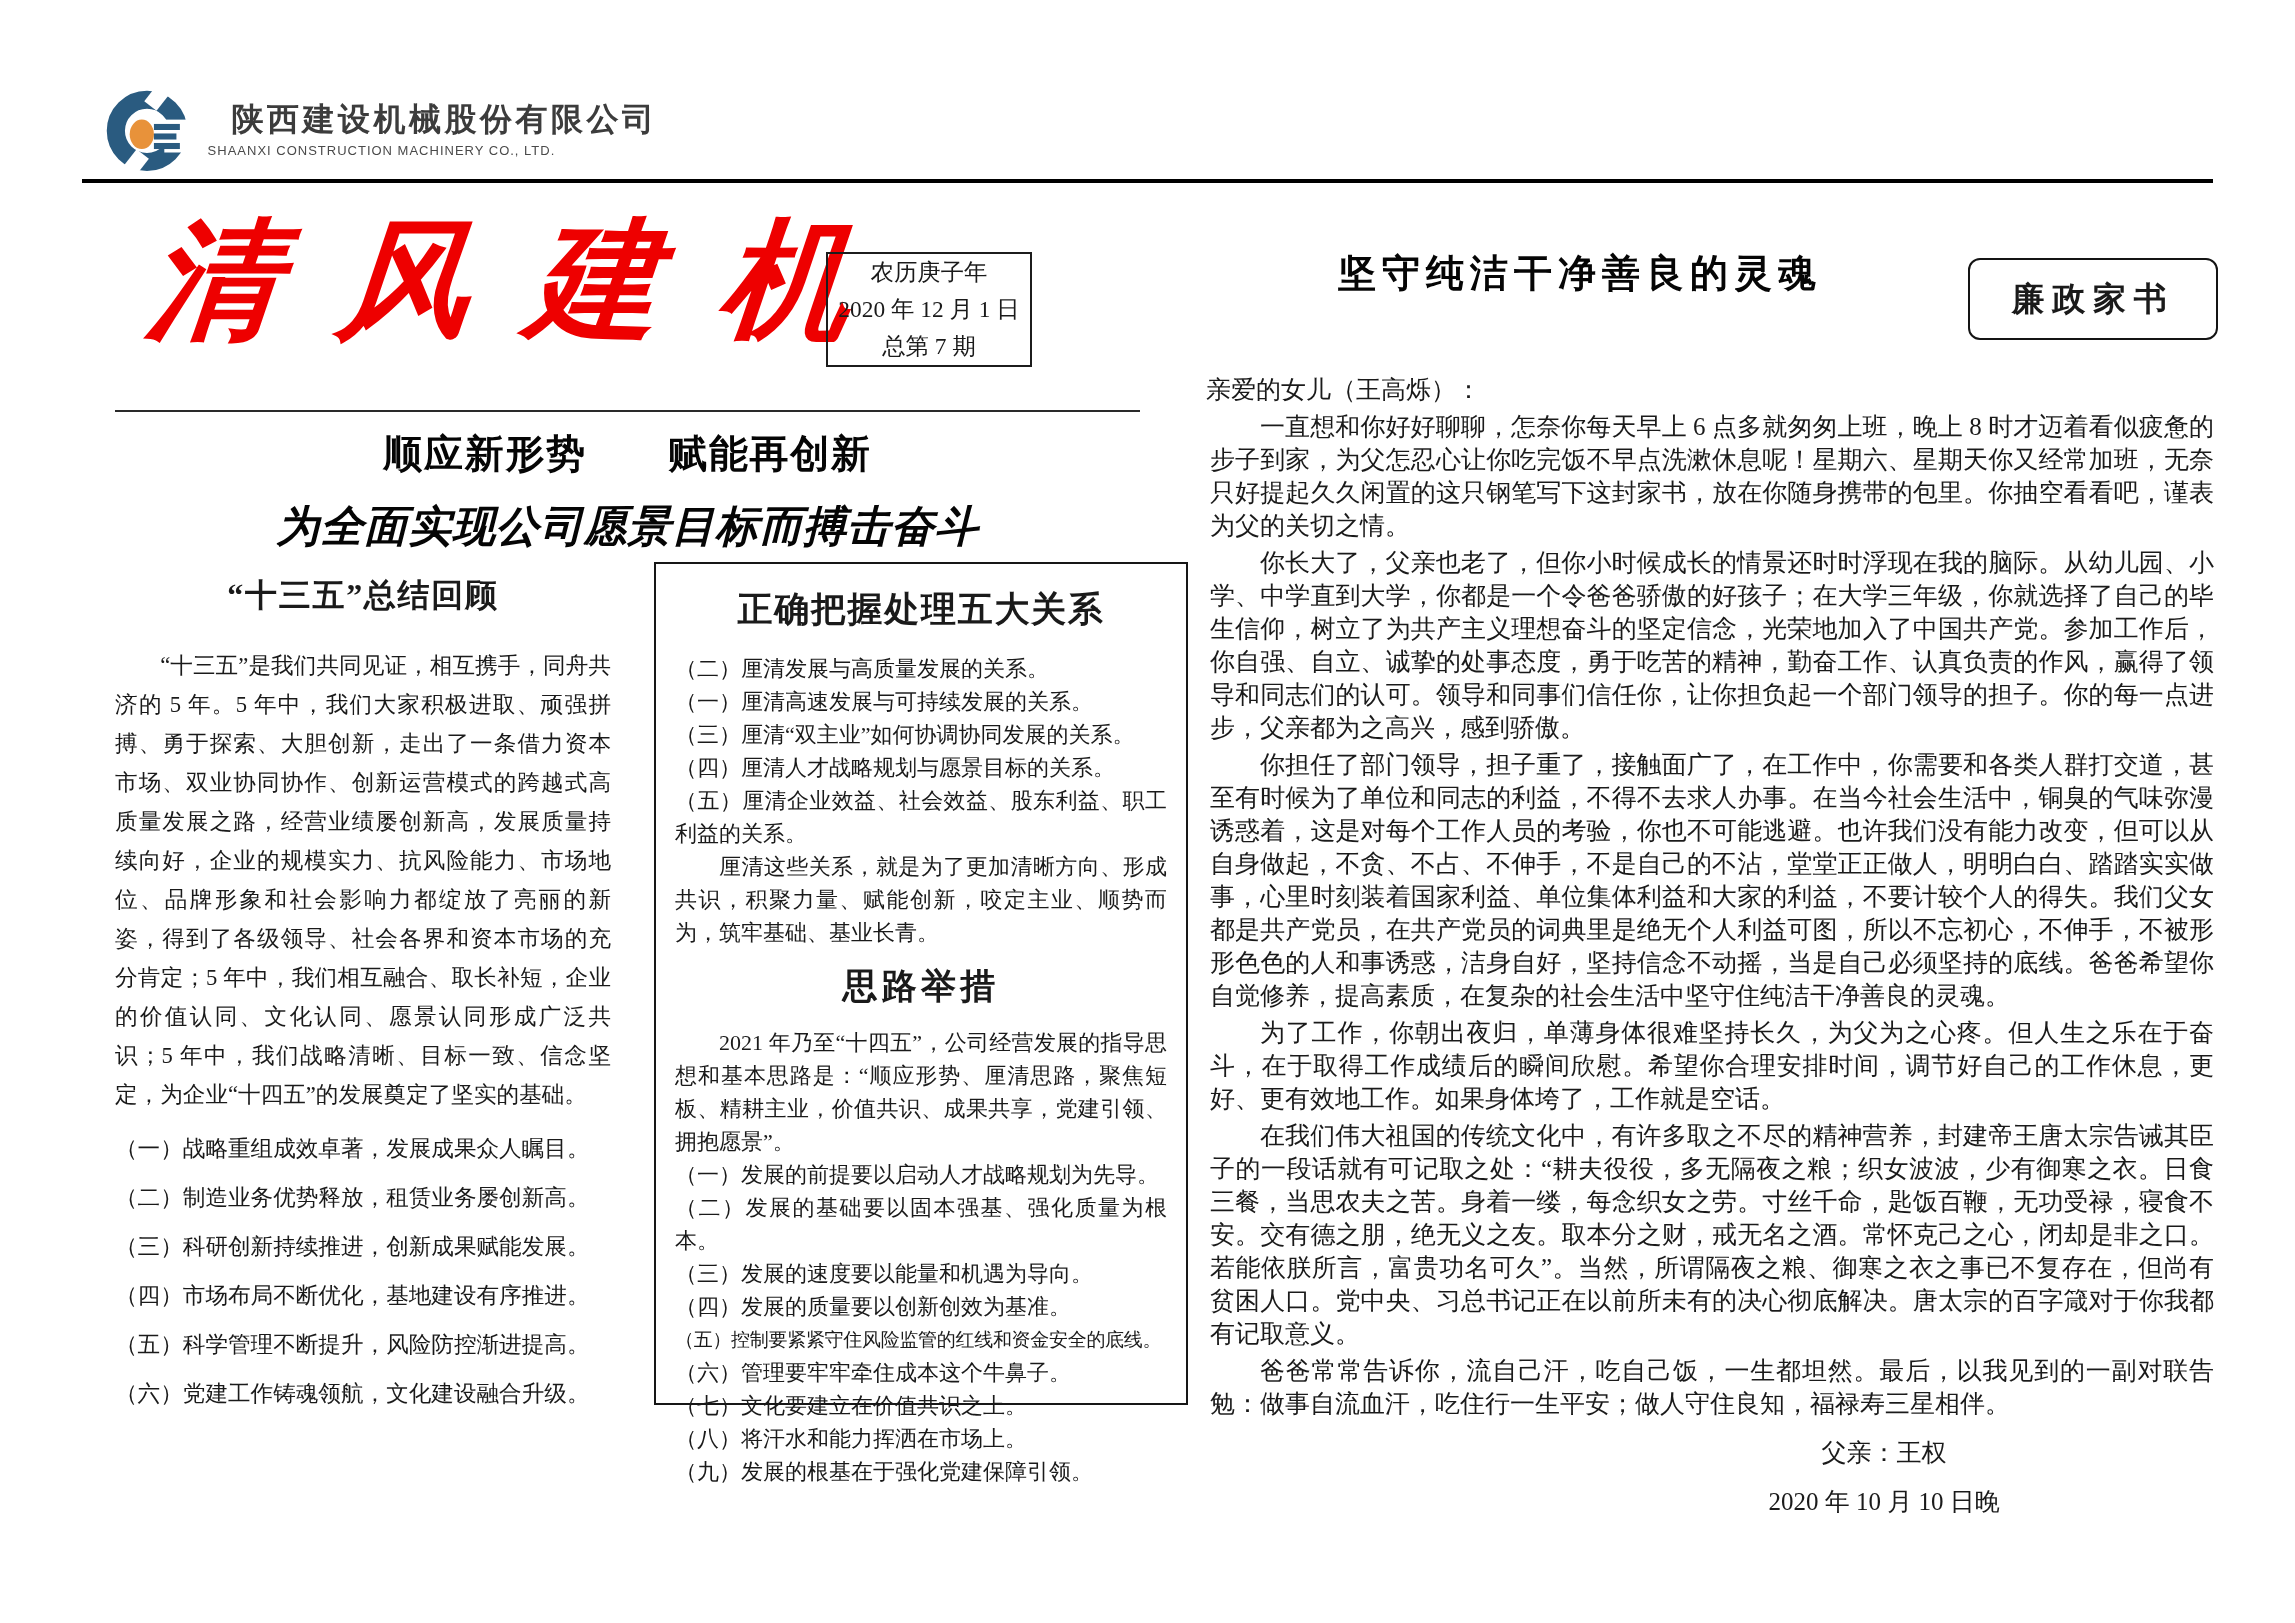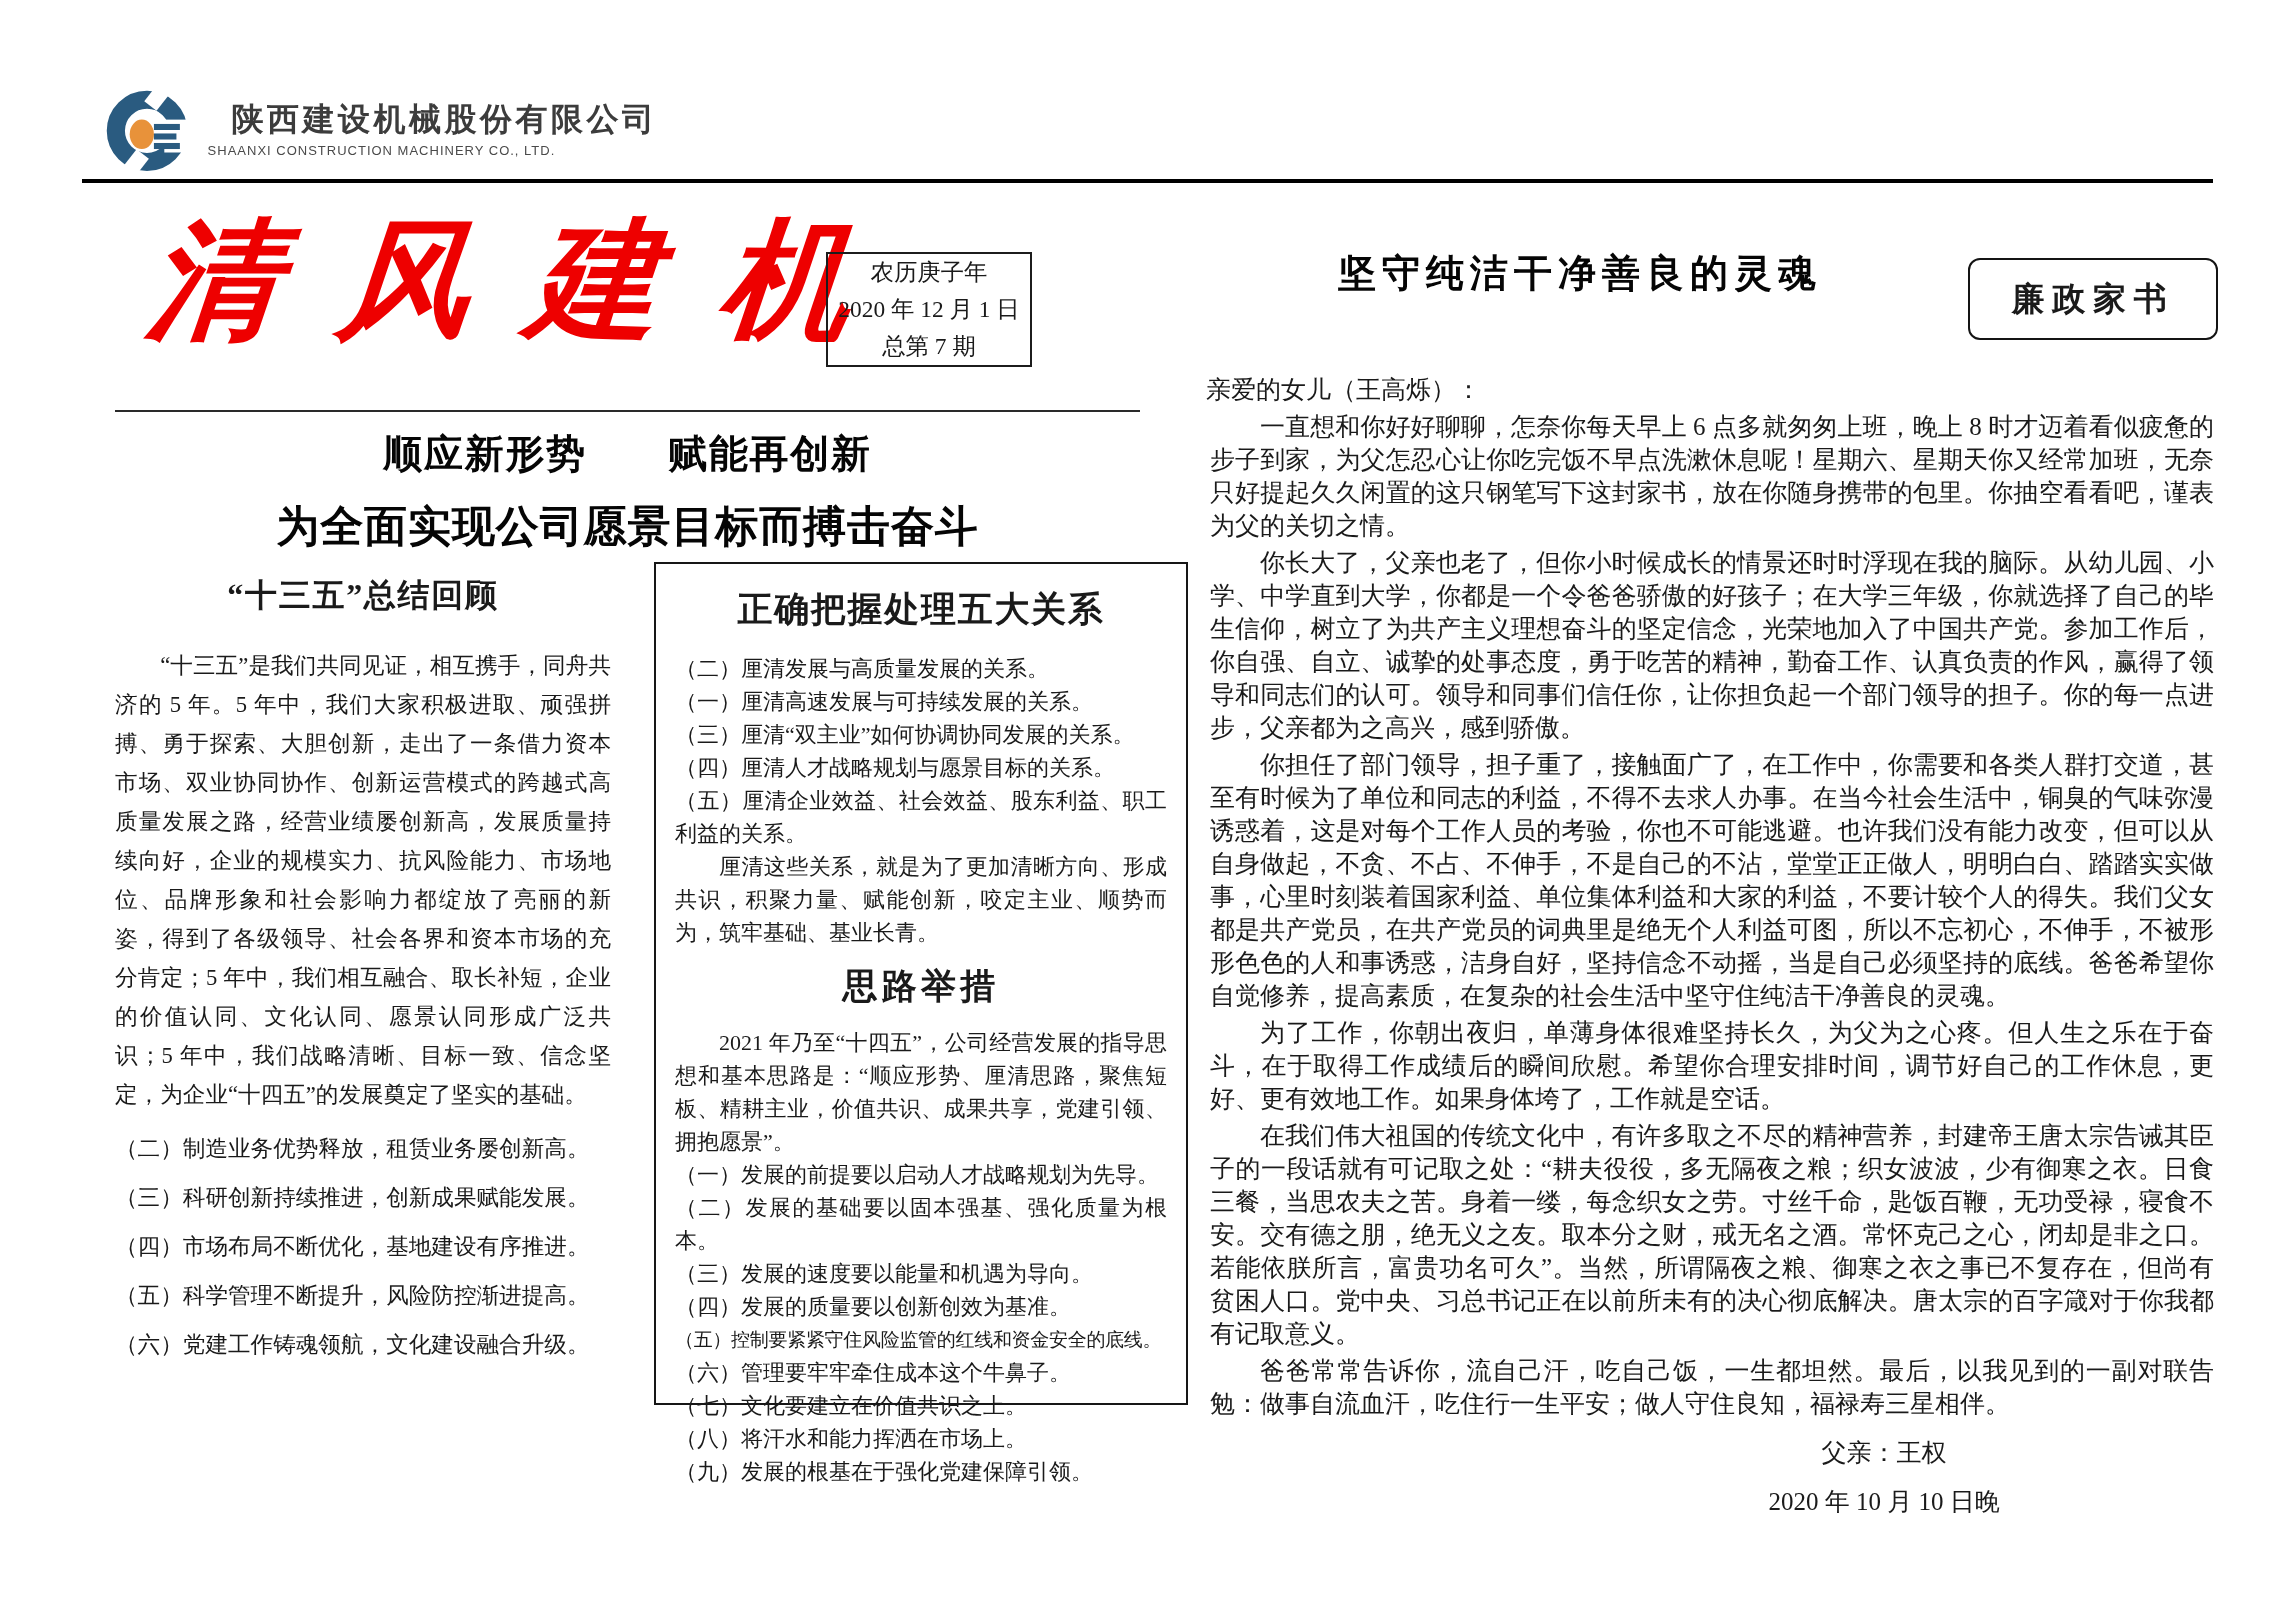--- a/index.html
+++ b/index.html
@@ -36,21 +36,21 @@
   .issue-box{
     position:absolute;left:826px;top:252px;width:206px;height:115px;
     border:2.6px solid #1c1c1c;box-sizing:border-box;
     display:flex;flex-direction:column;justify-content:center;align-items:center;
     font-size:23.4px;line-height:37px;text-align:center;
   }
 
   
   .headline{position:absolute;left:115px;top:427px;width:1025px;text-align:center;font-weight:bold;color:#050505;}
   .headline .h1{font-size:39px;letter-spacing:1.7px;}
-  .headline .h2{font-size:43px;margin-top:17.4px;letter-spacing:0.9px;}
+  .headline .h2{font-size:43px;margin-top:17.4px;letter-spacing:0.9px;font-style:italic;}
 
   
   .col-left{position:absolute;left:115px;top:574px;width:496px;}
   .col-left .heading{text-align:center;font-size:32px;font-weight:bold;letter-spacing:1.7px;}
   .col-left .para{margin-top:28px;font-size:22.6px;line-height:39px;text-align:justify;text-indent:2em;}
   .col-left .list{margin-top:10.4px;}
   .col-left .list .item{font-size:22.6px;line-height:49px;white-space:nowrap;}
 
   
   .box-mid{
@@ -117,20 +117,21 @@
 
   <div class="headline">
     <div class="h1">顺应新形势　　赋能再创新</div>
     <div class="h2">为全面实现公司愿景目标而搏击奋斗</div>
   </div>
 
   <div class="col-left">
     <div class="heading">“十三五”总结回顾</div>
     <div class="para">“十三五”是我们共同见证，相互携手，同舟共济的 5 年。5 年中，我们大家积极进取、顽强拼搏、勇于探索、大胆创新，走出了一条借力资本市场、双业协同协作、创新运营模式的跨越式高质量发展之路，经营业绩屡创新高，发展质量持续向好，企业的规模实力、抗风险能力、市场地位、品牌形象和社会影响力都绽放了亮丽的新姿，得到了各级领导、社会各界和资本市场的充分肯定；5 年中，我们相互融合、取长补短，企业的价值认同、文化认同、愿景认同形成广泛共识；5 年中，我们战略清晰、目标一致、信念坚定，为企业“十四五”的发展奠定了坚实的基础。</div>
     <div class="list">
+      <div class="item">（一）战略重组成效卓著，发展成果众人瞩目。</div>
       <div class="item">（二）制造业务优势释放，租赁业务屡创新高。</div>
       <div class="item">（三）科研创新持续推进，创新成果赋能发展。</div>
       <div class="item">（四）市场布局不断优化，基地建设有序推进。</div>
       <div class="item">（五）科学管理不断提升，风险防控渐进提高。</div>
       <div class="item">（六）党建工作铸魂领航，文化建设融合升级。</div>
     </div>
   </div>
 
   <div class="box-mid">
     <div class="heading">正确把握处理五大关系</div>

